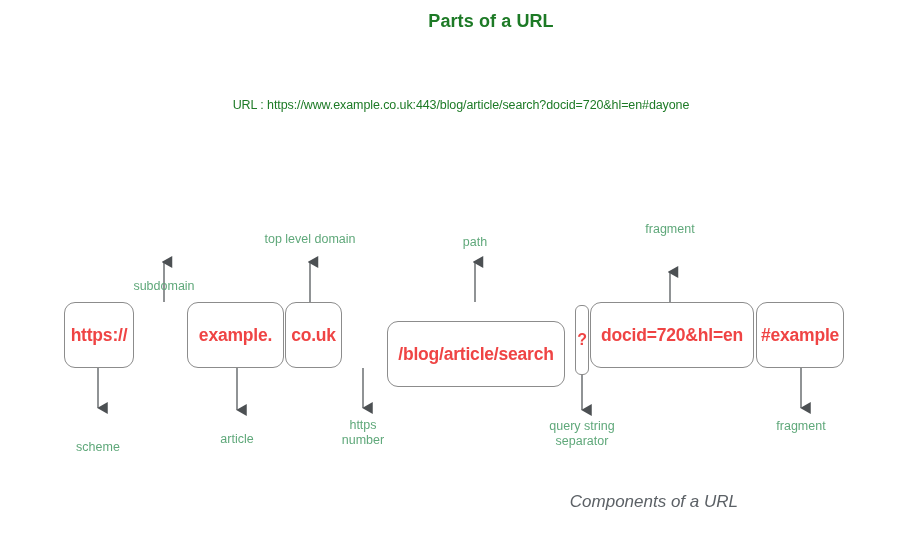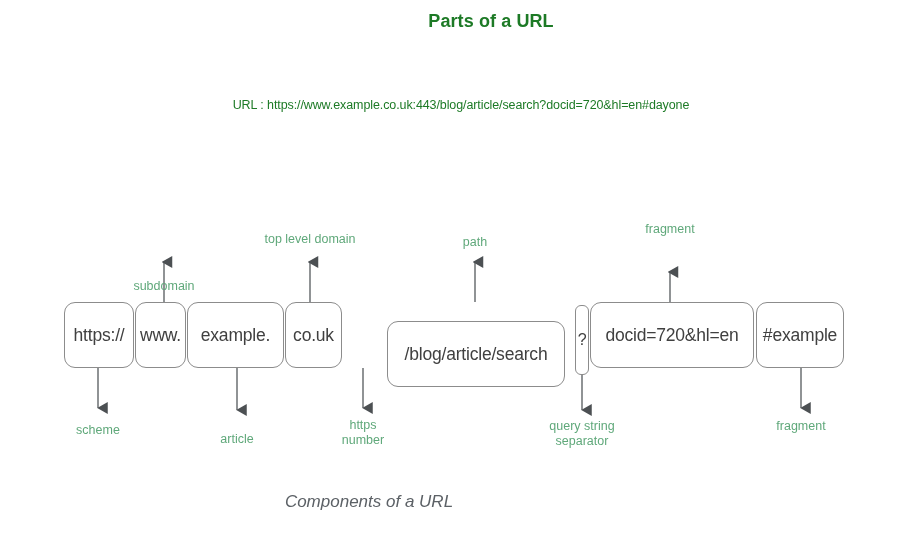--- a/index.html
+++ b/index.html
@@ -55,22 +55,22 @@
     top: 302px;
     height: 66px;
     box-sizing: border-box;
     border: 1.6px solid #8c8c8c;
     border-radius: 11px;
     background: #ffffff;
     display: flex;
     align-items: center;
     justify-content: center;
     font-size: 17.5px;
-    font-weight: normal;
-    color: #404040;
+    font-weight: bold;
+    color: #ef4444;
     letter-spacing: -0.2px;
     white-space: nowrap;
     z-index: 3;
   }
   .seg.narrow {
     font-size: 16px;
     border-radius: 6px;
   }
 
   .lbl {
@@ -86,21 +86,21 @@
   .connector {
     position: absolute;
     z-index: 1;
   }
 
   #caption {
     position: absolute;
     top: 492px;
     left: 0;
     width: 738px;
-    text-align: center;
+    text-align: right;
     font-size: 17px;
     font-style: italic;
     color: #5c6166;
   }
 </style>
 </head>
 <body>
 
 <div id="page-title">Parts of a URL</div>
 
@@ -129,21 +129,20 @@
       <line x1="98" y1="368" x2="98" y2="408" marker-end="url(#arrowDown)"></line>
       <line x1="237" y1="368" x2="237" y2="410" marker-end="url(#arrowDown)"></line>
       <line x1="363" y1="368" x2="363" y2="408" marker-end="url(#arrowDown)"></line>
       <line x1="582" y1="372" x2="582" y2="410" marker-end="url(#arrowDown)"></line>
       <line x1="801" y1="368" x2="801" y2="408" marker-end="url(#arrowDown)"></line>
     </g>
   </svg>
 
   <div class="seg" style="left:64px;  width:70px;">https://</div>
 
-  <div class="seg" style="left:135px; width:51px;">www.</div>
 
   <div class="seg" style="left:187px; width:97px;">example.</div>
 
   <div class="seg" style="left:285px; width:57px;">co.uk</div>
 
 
   <div class="seg" style="left:387px; width:178px;margin-top:19px;">/blog/article/search</div>
 
   <div class="seg narrow" style="left:575px; width:14px; top:305px; height:70px;">?</div>
 
@@ -154,21 +153,21 @@
   <div class="lbl" style="left:104px; top:232px; width:120px;margin-top:47px;">subdomain</div>
 
   <div class="lbl" style="left:235px; top:232px; width:150px;">top level domain</div>
 
   <div class="lbl" style="left:425px; top:235px; width:100px;">path</div>
 
   <div class="lbl" style="left:600px; top:222px; width:140px;">
     <div>fragment</div>
   </div>
 
-  <div class="lbl" style="left:38px;  top:423px; width:120px;">scheme</div>
+  <div class="lbl" style="left:38px;  top:440px; width:120px;">scheme</div>
 
   <div class="lbl" style="left:177px; top:432px; width:120px;">article</div>
 
   <div class="lbl" style="left:303px; top:418px; width:120px;">
     <div>https</div>
     <div>number</div>
   </div>
 
   <div class="lbl" style="left:512px; top:419px; width:140px;">
     <div>query string</div>

